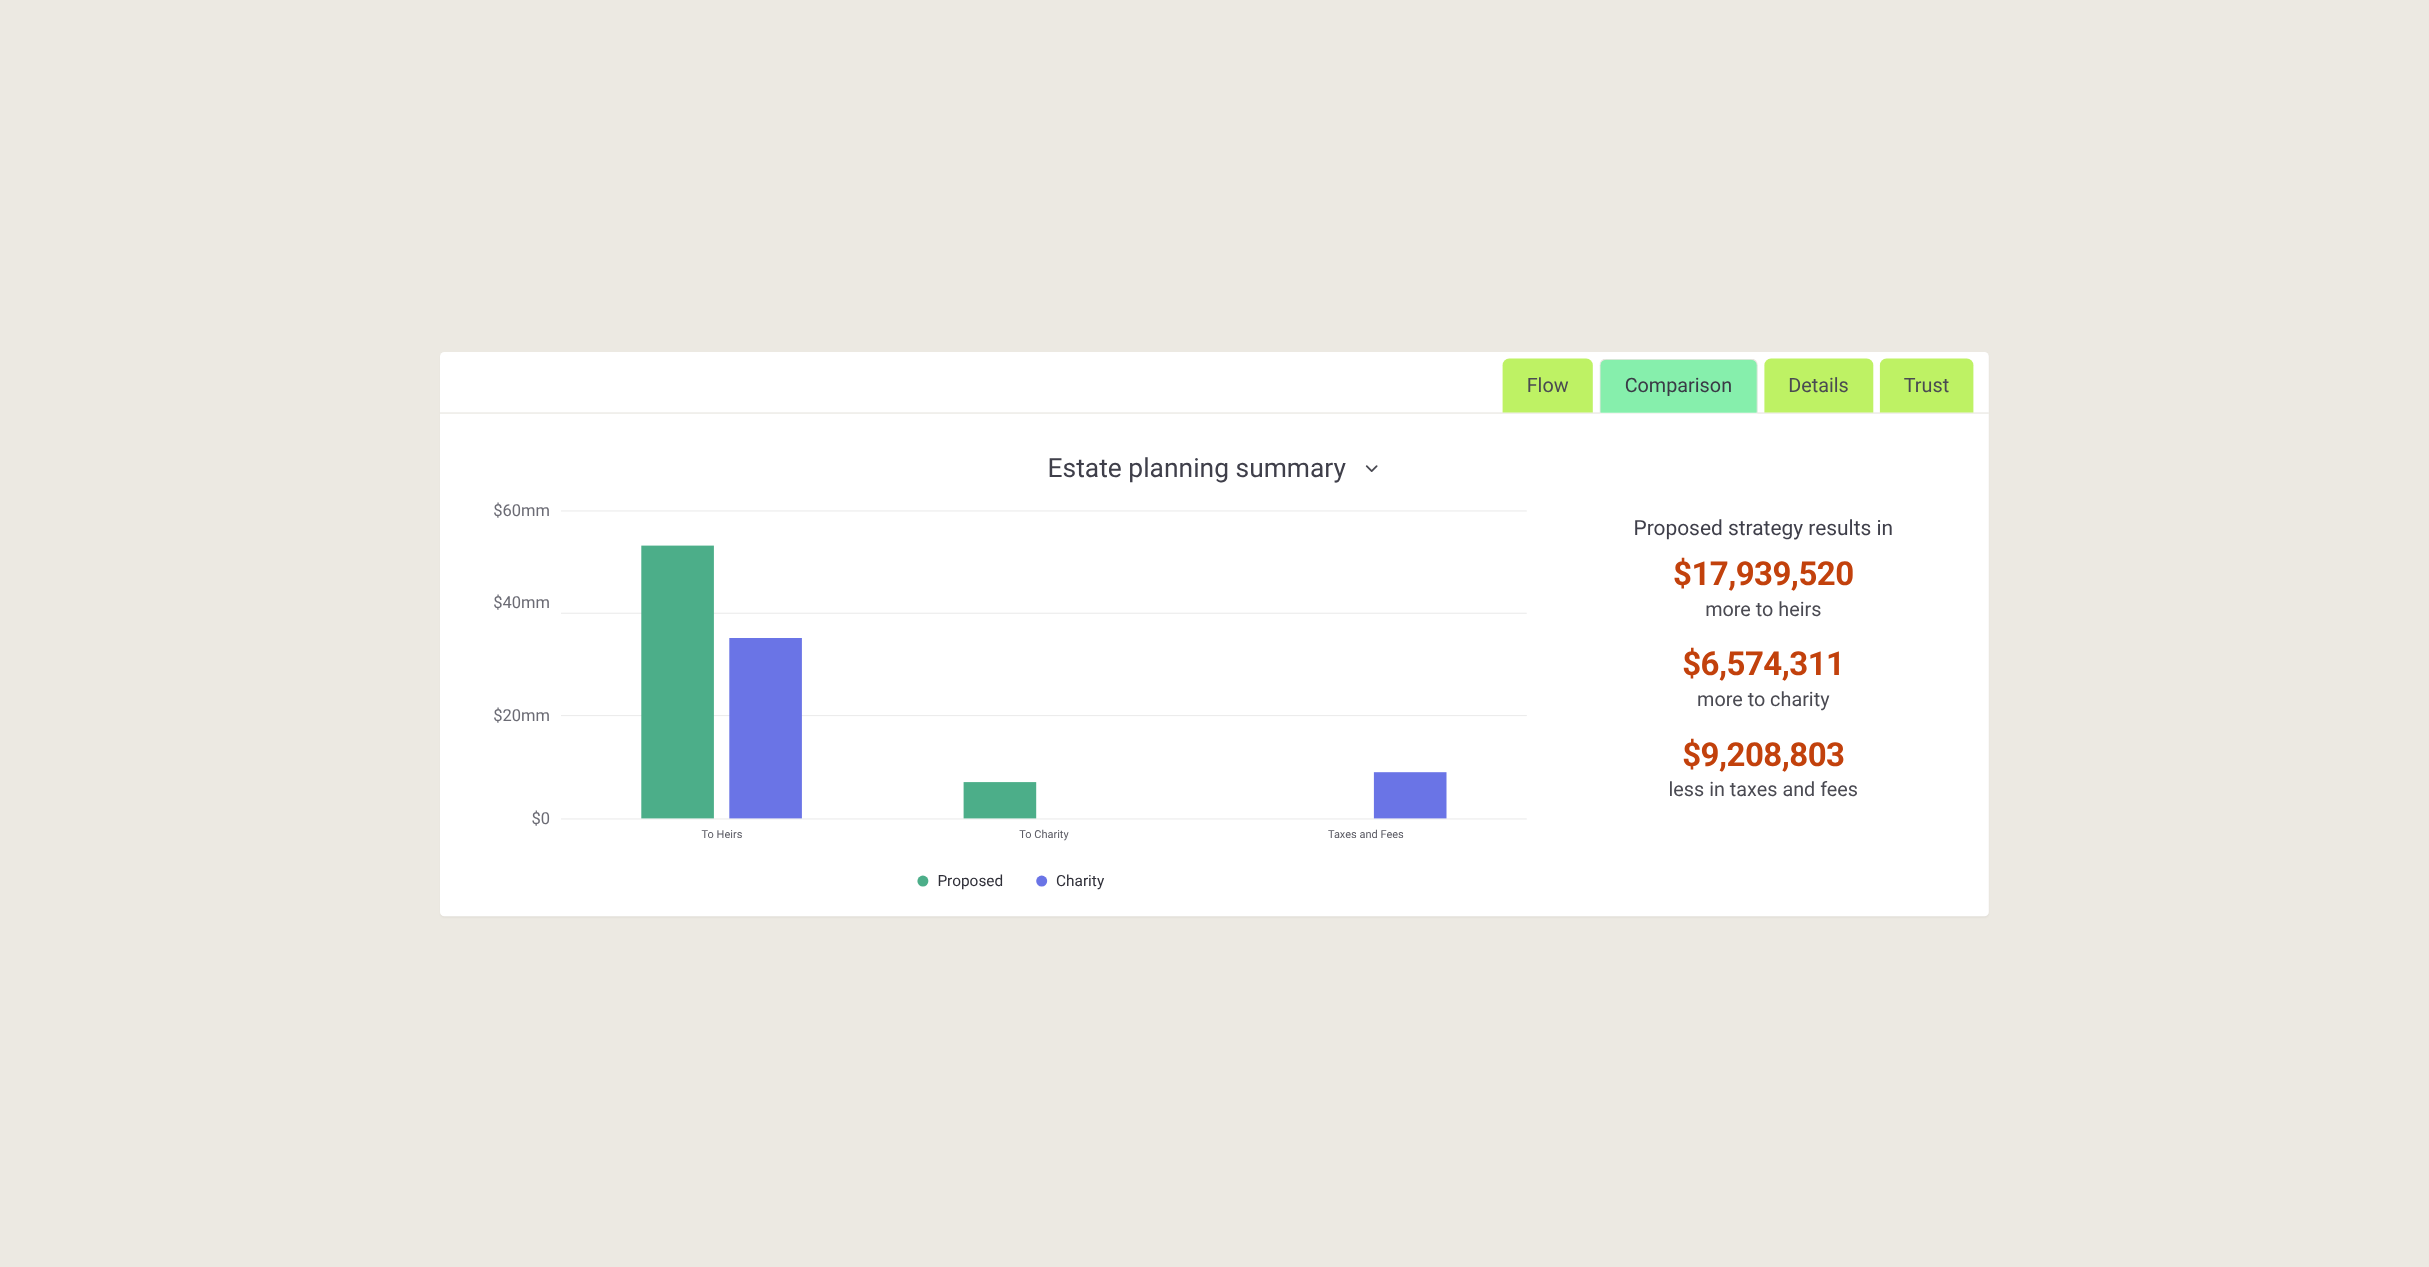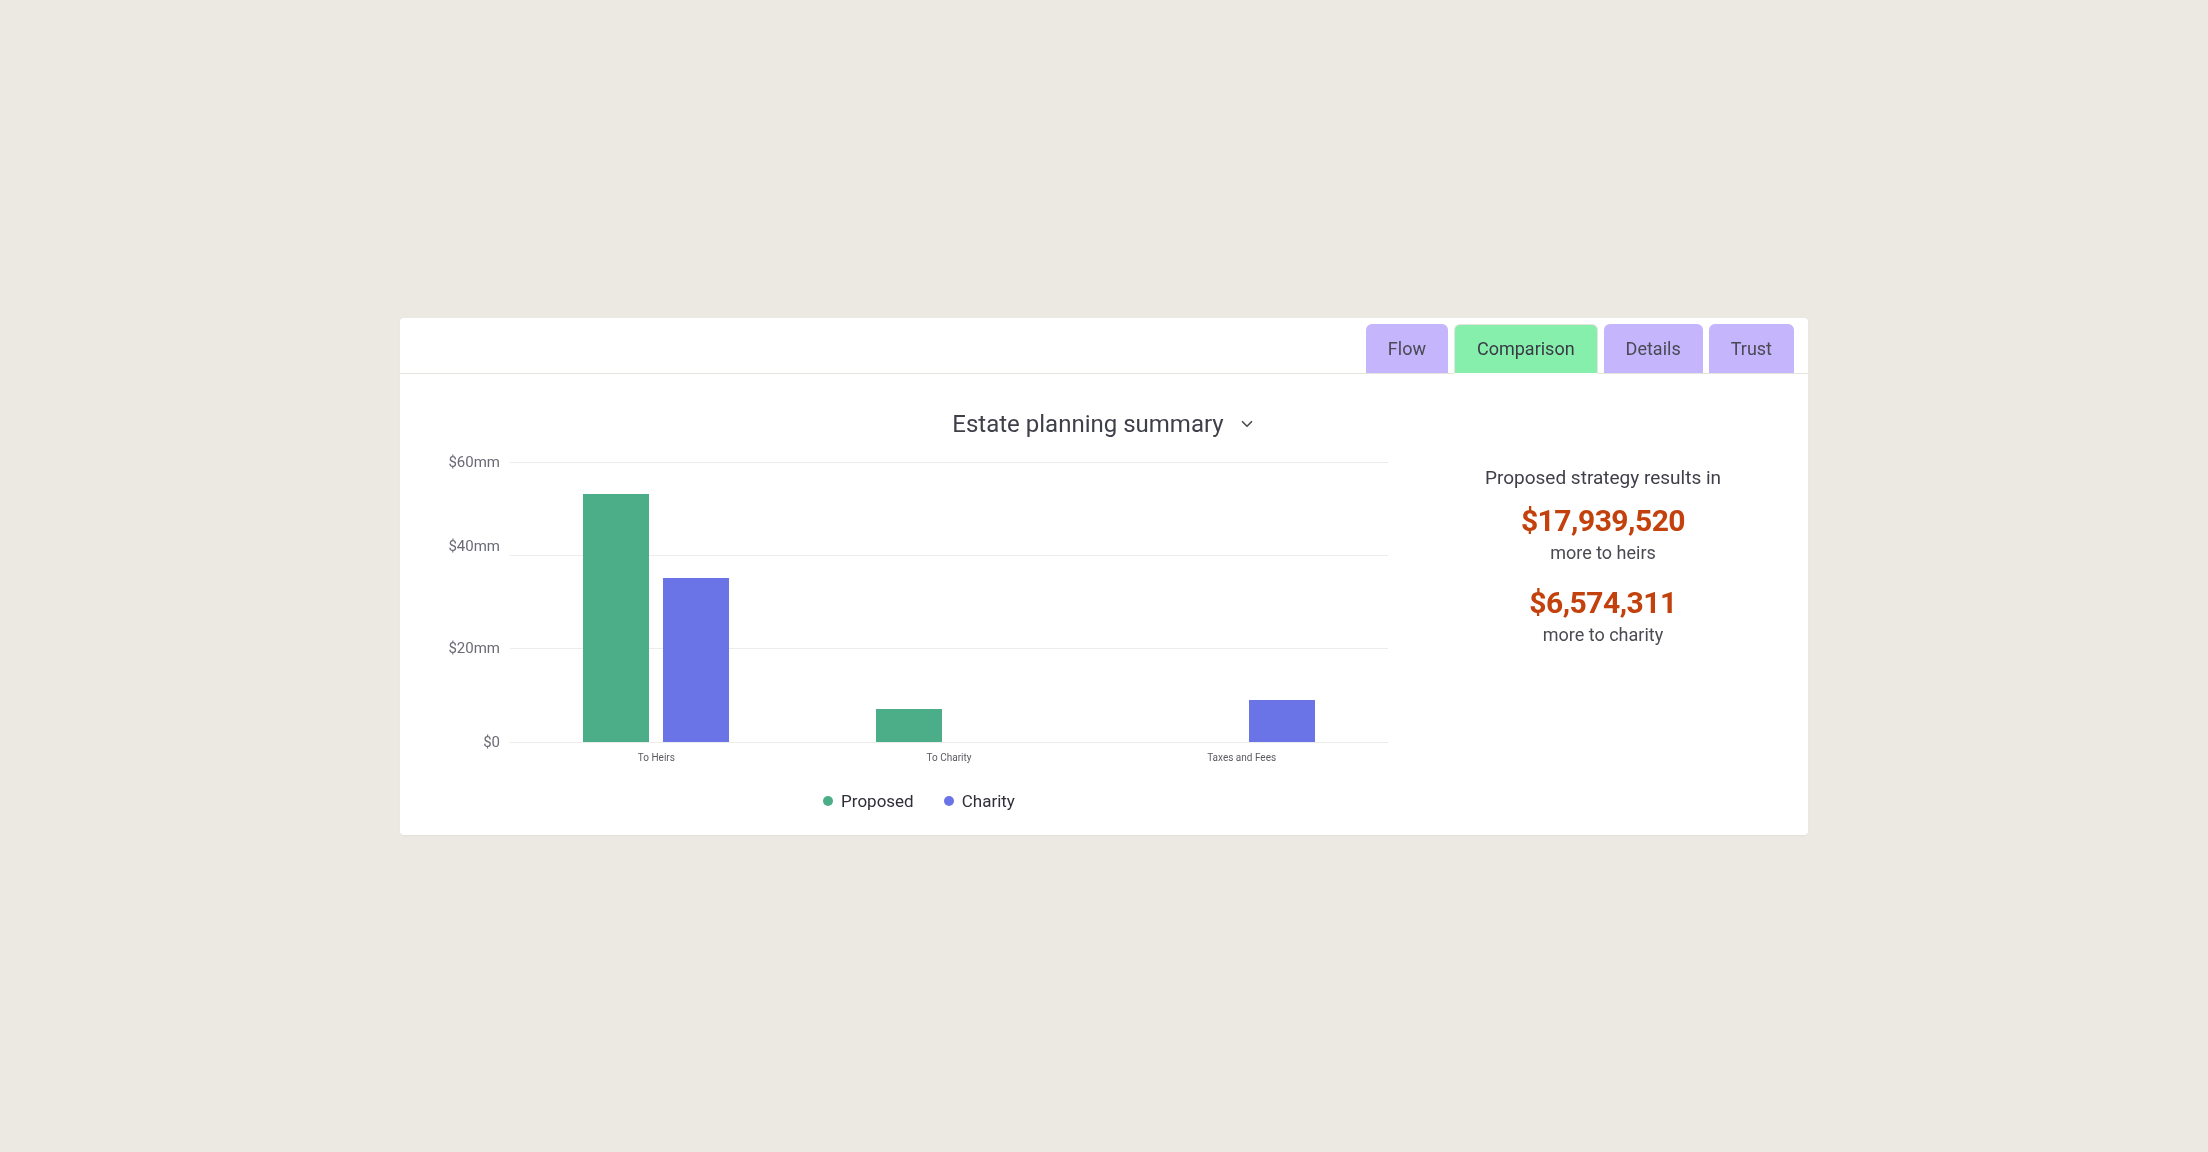--- a/index.html
+++ b/index.html
@@ -26,21 +26,21 @@
     height: 56px;
     align-items: stretch;
     border-bottom: 1px solid #e6e4de;
   }
   .tab {
     display: flex;
     align-items: center;
     padding: 0 22px;
     font-size: 18px;
     color: #4a4a52;
-    background: #c4b5fd;
+    background: #bef264;
     border-radius: 6px 6px 0 0;
     margin-top: 6px;
     cursor: pointer;
     user-select: none;
   }
   .tab.active {
     background: #86efac;
     border: 1px solid #e6e4de;
     border-bottom: 1px solid #ffffff;
     margin-bottom: -1px;
@@ -124,21 +124,21 @@
     text-align: center;
     font-size: 10px;
     color: #5a5a63;
     padding-top: 10px;
   }
   .legend {
     display: flex;
     justify-content: center;
     gap: 30px;
     margin-top: 28px;
-    font-size: 17px;
+    font-size: 14px;
     color: #2f2f38;
   }
   .legend-item {
     display: flex;
     align-items: center;
     gap: 8px;
   }
   .swatch {
     width: 10px; height: 10px;
     border-radius: 50%;
@@ -242,19 +242,23 @@
         <div class="summary-lead">Proposed strategy results in</div>
         <div id="summary-items">
             <div class="summary-block">
               <div class="summary-amount">$17,939,520</div>
               <div class="summary-desc">more to heirs</div>
             </div>
             <div class="summary-block">
               <div class="summary-amount">$6,574,311</div>
               <div class="summary-desc">more to charity</div>
             </div>
+            <div class="summary-block">
+              <div class="summary-amount">$9,208,803</div>
+              <div class="summary-desc">less in taxes and fees</div>
+            </div>
           </div>
       </div>
 
     </div>
 
   </div>
 </div>
 
 </body></html>

